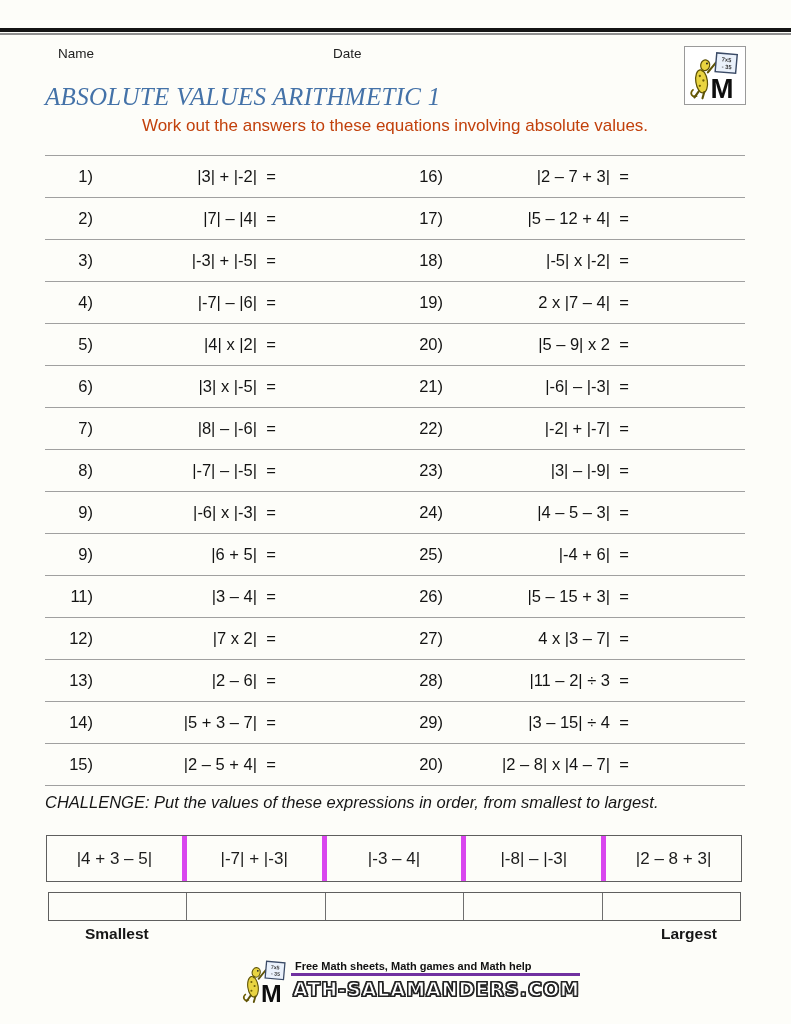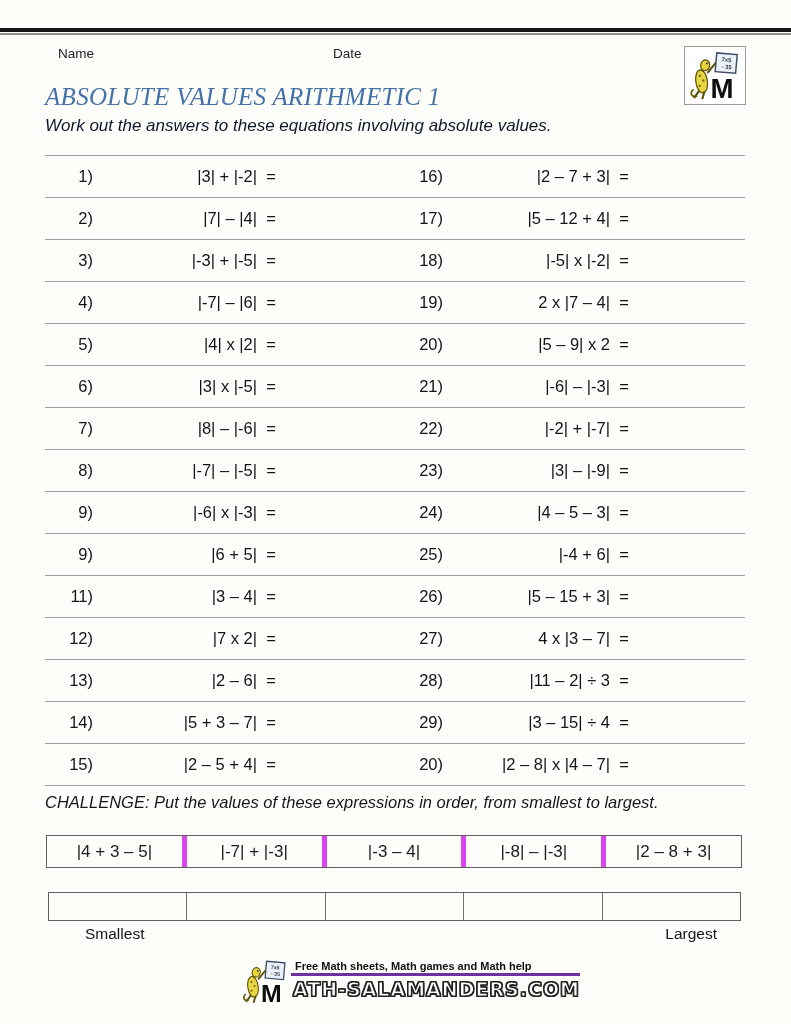--- a/index.html
+++ b/index.html
@@ -19,54 +19,54 @@
   .logo-box{
     position:absolute;top:46px;right:45px;width:60px;height:57px;
     border:1.5px solid #9a9a9a;background:#fff;display:flex;align-items:center;justify-content:center;
   }
   
   .title{
     position:absolute;top:83px;left:45px;width:700px;
     font-family:"Liberation Serif",serif;font-size:25px;letter-spacing:.3px;color:#4472a8;font-style:italic;
   }
   .subtitle{
-    position:absolute;top:116px;left:45px;width:700px;
-    font-style:italic;font-size:17px;color:#0f172a;
+    position:absolute;top:116px;left:45px;width:700px;text-align:center;
+    font-size:17px;color:#c2410c;
   }
   
   .ptable{position:absolute;top:155px;left:45px;width:700px;border-top:1px solid #a0a0a0;}
   .prow{
     display:grid;grid-template-columns:50px 162px 28px 110px 50px 165px 28px auto;
     height:41px;align-items:center;border-bottom:1px solid #a0a0a0;font-size:16.5px;color:#141414;
   }
   .c.num{text-align:right;padding-right:2px;}
   .c.expr{text-align:right;white-space:nowrap;}
   .c.eq{text-align:center;}
   .c.blank{height:100%;}
   
   .challenge-text{
     position:absolute;top:793px;left:45px;width:710px;
     font-style:italic;font-size:16.5px;color:#161616;
   }
   .challenge-row{
-    position:absolute;top:835px;left:46px;width:696px;height:33px;
+    position:absolute;top:835px;left:46px;width:696px;height:47px;
     display:flex;border:1.5px solid #5f5f5f;background:#fdfdf9;box-sizing:border-box;
   }
   .challenge-cell{
     flex:1;display:flex;align-items:center;justify-content:center;
     font-size:17px;border-left:5px solid #d946ef;white-space:nowrap;
   }
   .challenge-cell:first-child{border-left:none;}
   .answer-row{
     position:absolute;top:892px;left:48px;width:693px;height:29px;
     display:flex;border:1px solid #5f5f5f;background:#fdfdf9;box-sizing:border-box;
   }
   .answer-cell{flex:1;border-left:1px solid #6f6f6f;}
   .answer-cell:first-child{border-left:none;}
-  .minmax{position:absolute;top:925px;left:45px;width:700px;height:20px;font-size:15.5px;color:#161616;}
+  .minmax{position:absolute;top:925px;left:45px;width:700px;height:20px;font-size:15.5px;color:#161616;font-weight:bold;}
   .minmax .small{position:absolute;left:40px;}
   .minmax .large{position:absolute;right:28px;}
   
   .footer{
     position:absolute;top:957px;left:15px;width:791px;
     display:flex;justify-content:center;align-items:flex-start;
   }
   .f-right{display:flex;flex-direction:column;align-items:flex-start;margin-left:2px;}
   .f-tagline{font-size:11px;font-weight:bold;color:#111;padding:3px 2px 1px 4px;}
   .f-rule{height:3px;background:#7030a0;width:100%;}

